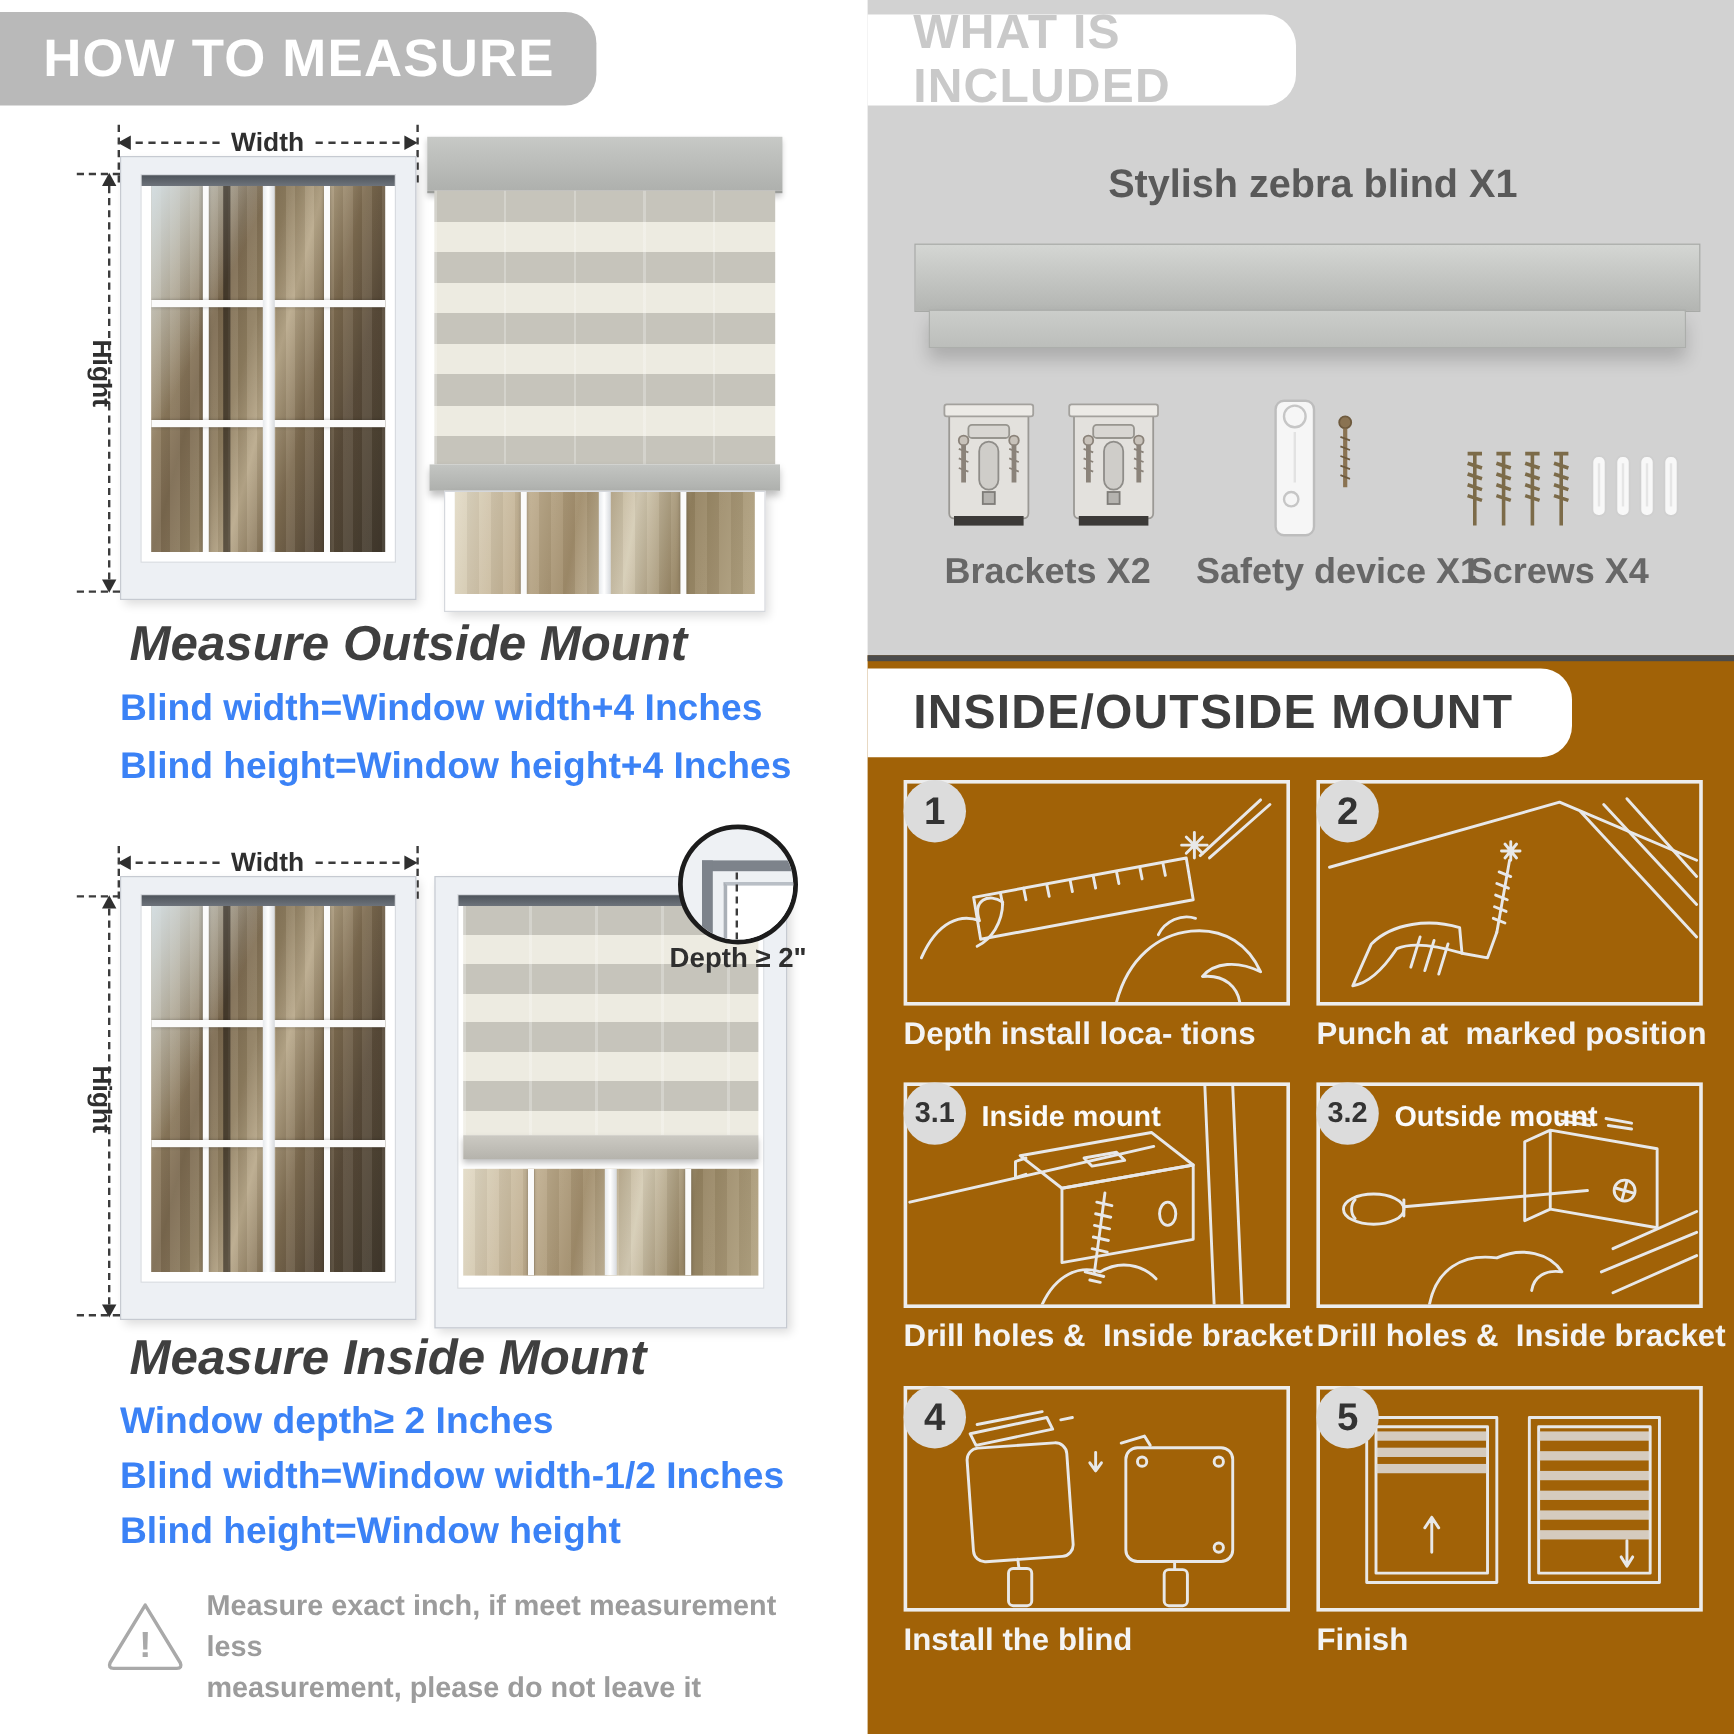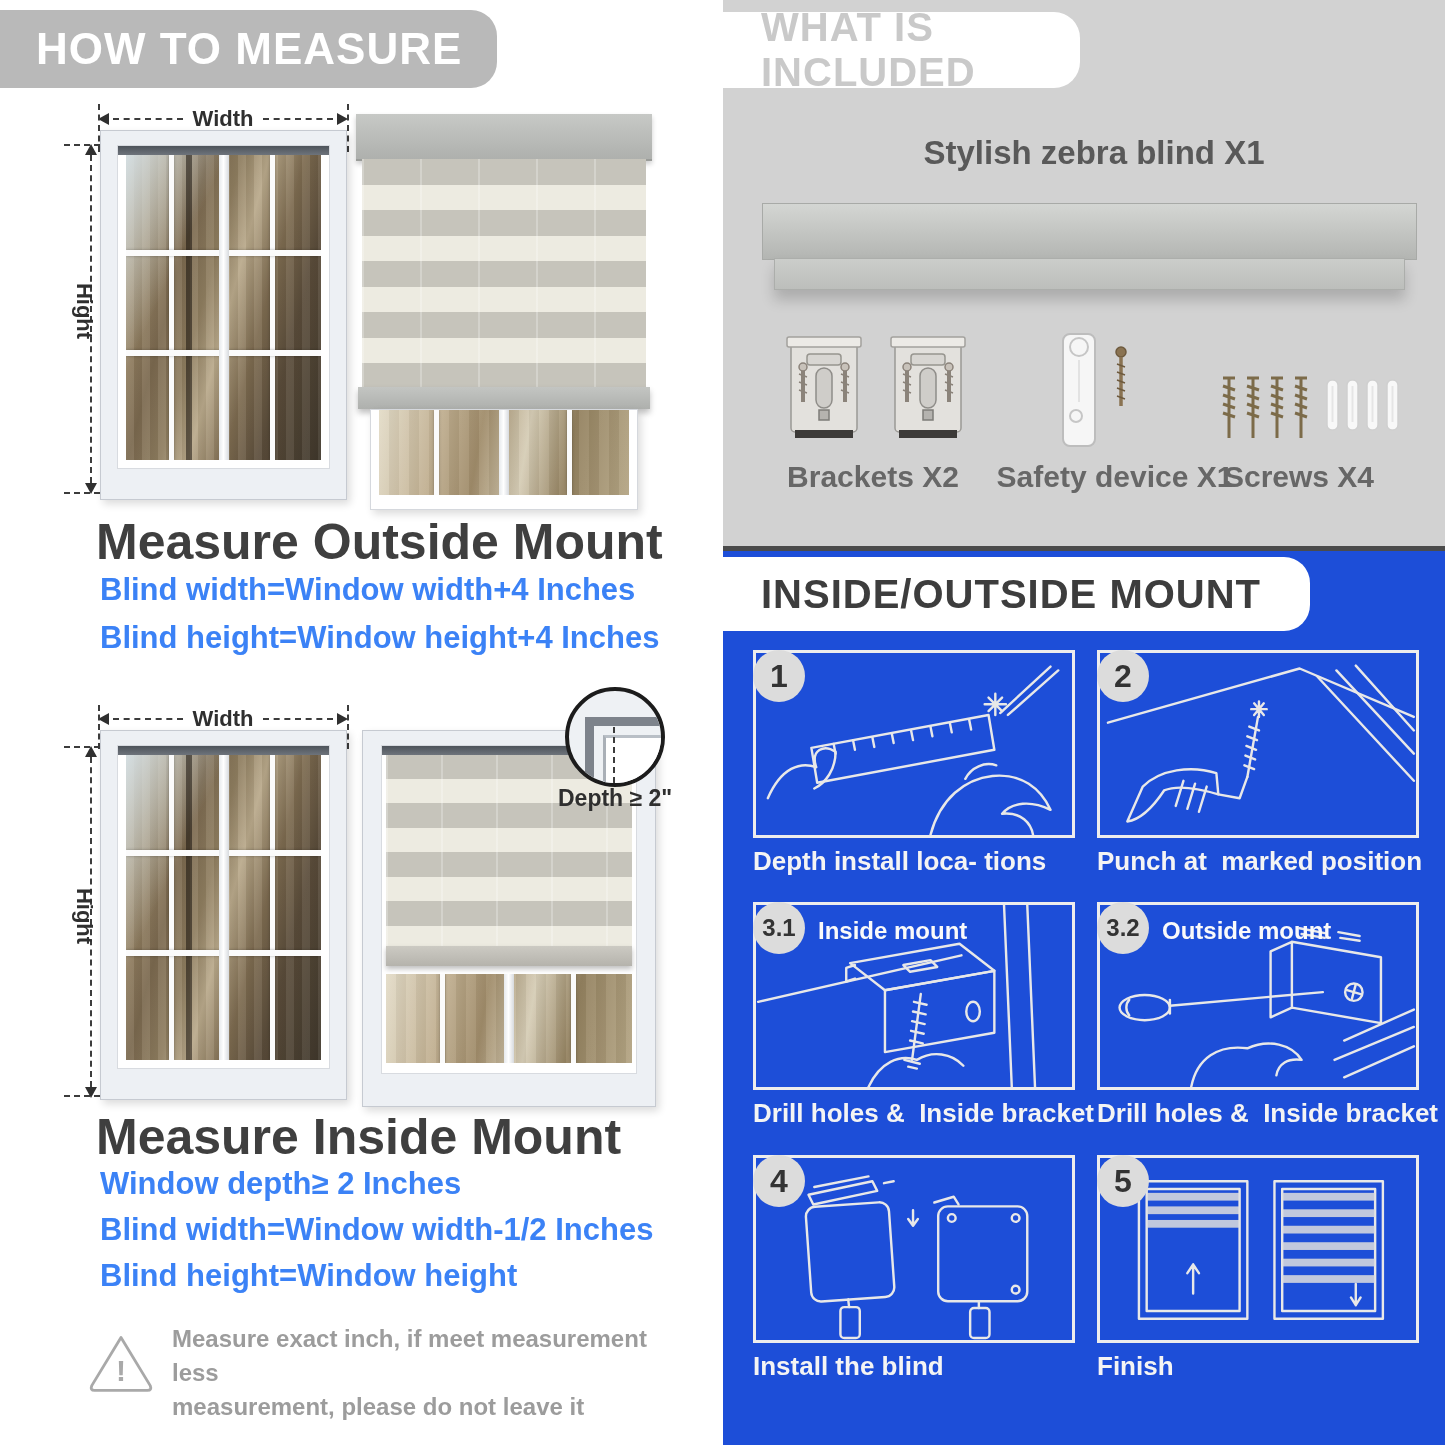--- a/index.html
+++ b/index.html
@@ -71,41 +71,41 @@
   
   .magnifier{position:absolute;left:505px;top:-16px;width:92px;height:92px;border:4px solid #1c1c1c;
     border-radius:50%;background:#eef1f4;overflow:hidden;z-index:6;}
   .mag-outer{position:absolute;left:16px;top:26px;right:-10px;bottom:-10px;
     border-left:9px solid #7d838b;border-top:9px solid #7d838b;}
   .mag-inner{position:absolute;left:34px;top:44px;right:-10px;bottom:-10px;background:#fff;
     border-left:3px solid #aab0b7;border-top:3px solid #b9bfc6;}
   .mag-dash{position:absolute;left:44px;top:36px;bottom:0;border-left:2px dashed #3c3c3c;}
   .depth-label{position:absolute;left:498px;top:82px;width:150px;font-weight:bold;font-size:23px;color:#2f2f2f;}
   
-  .h-title{position:absolute;left:96px;font-weight:bold;font-size:50px;color:#3f3f3f;}
+  .h-title{position:absolute;left:108px;font-weight:bold;font-size:41px;color:#3f3f3f;font-style:italic;}
   .formula{position:absolute;left:100px;font-weight:bold;font-size:31px;color:#3b82f6;}
   .note-icon{position:absolute;left:88px;top:1328px;}
   .note-text{position:absolute;left:172px;top:1322px;width:480px;font-weight:bold;
     font-size:24px;line-height:34px;color:#9c9c9c;}
   
   .right-top{position:absolute;left:723px;top:0;width:722px;height:546px;background:#d2d2d2;}
   .banner-included{position:absolute;left:0;top:12px;width:357px;height:76px;background:#fff;
     border-radius:0 26px 26px 0;display:flex;align-items:center;}
   .banner-included span{color:#c9c9c9;font-weight:bold;font-size:40px;letter-spacing:1px;padding-left:38px;}
   .blind-label{position:absolute;left:0;top:134px;width:100%;text-align:center;
     font-weight:bold;font-size:33px;color:#595959;padding-left:10px;}
   .headrail-main{position:absolute;left:39px;top:203px;width:653px;height:55px;
     background:linear-gradient(180deg,#d4d6d3,#b3b5b2);border:1px solid #a8aaa7;}
   .headrail-low{position:absolute;left:51px;top:258px;width:629px;height:30px;
     background:linear-gradient(180deg,#cbcdca,#bcbebb);border:1px solid #acaeab;
     box-shadow:0 10px 14px rgba(0,0,0,.18);}
   .item-art{position:absolute;}
   .item-label{position:absolute;top:460px;font-weight:bold;font-size:30px;color:#676767;text-align:center;}
   
-  .right-bottom{position:absolute;left:723px;top:546px;width:722px;height:899px;background:#1d4ed8;}
+  .right-bottom{position:absolute;left:723px;top:546px;width:722px;height:899px;background:#a16207;}
   .right-bottom::before{content:"";position:absolute;left:0;top:0;right:0;height:5px;background:#4b4b4b;}
   .banner-mount{position:absolute;left:0;top:11px;width:587px;height:74px;background:#fff;
     border-radius:0 26px 26px 0;display:flex;align-items:center;}
   .banner-mount span{color:#3d3d3d;font-weight:bold;font-size:40px;letter-spacing:1px;padding-left:38px;}
   .panel{position:absolute;width:322px;height:188px;border:3px solid #ededed;box-sizing:border-box;}
   .badge{position:absolute;left:-3px;top:-3px;width:52px;height:52px;border-radius:50%;
     background:#dcdcdc;color:#333;display:flex;align-items:center;justify-content:center;
     font-weight:bold;font-size:32px;z-index:2;}
   .badge.dec{font-size:24px;}
   .panel-label{position:absolute;left:62px;top:12px;font-weight:bold;font-size:24px;color:#fafafa;z-index:2;}

